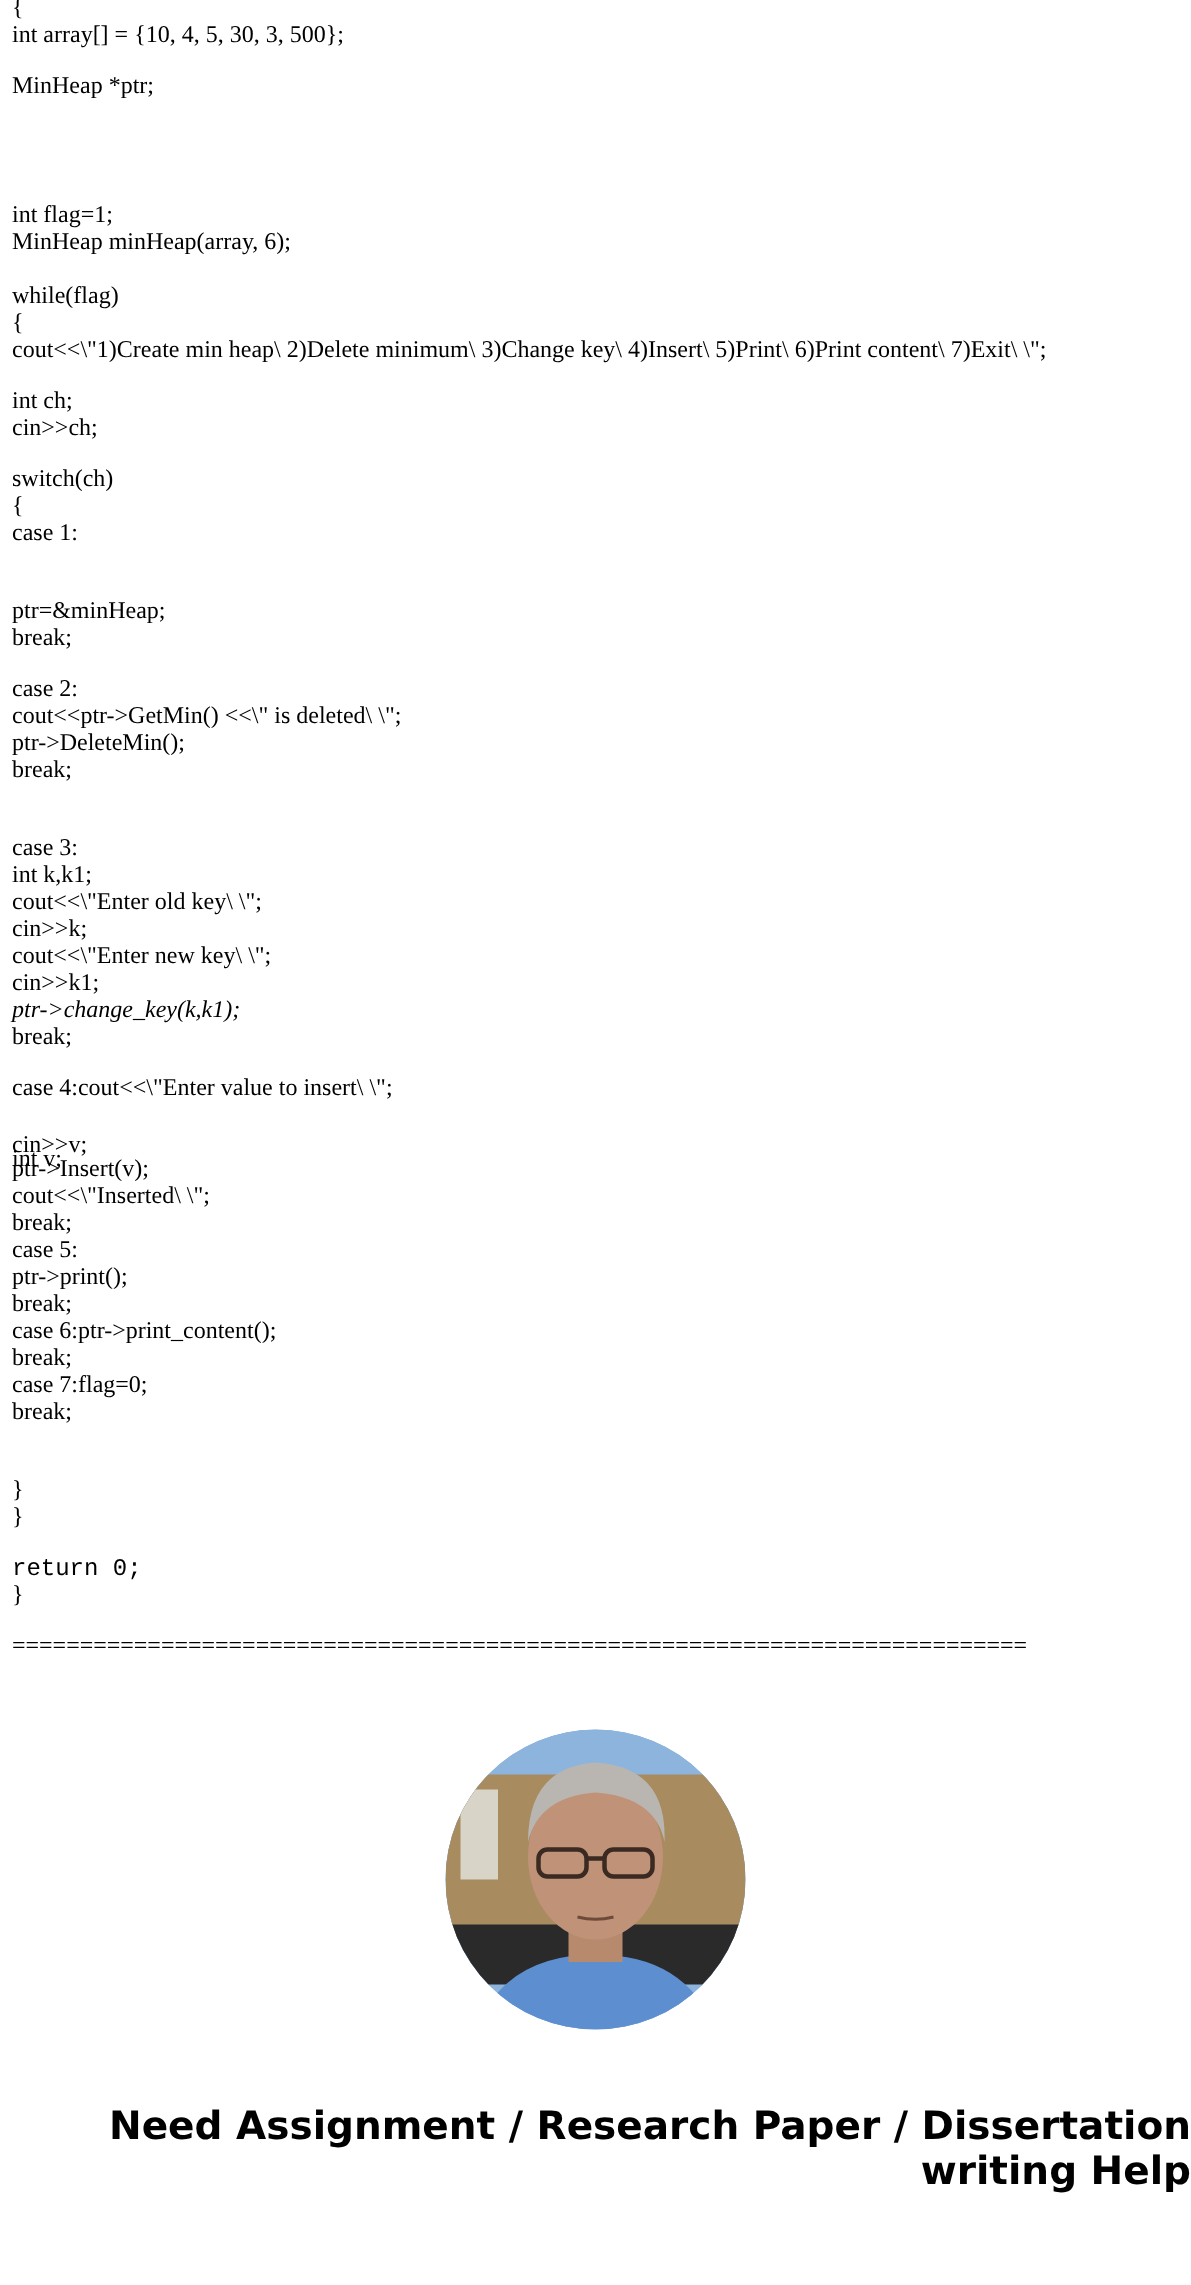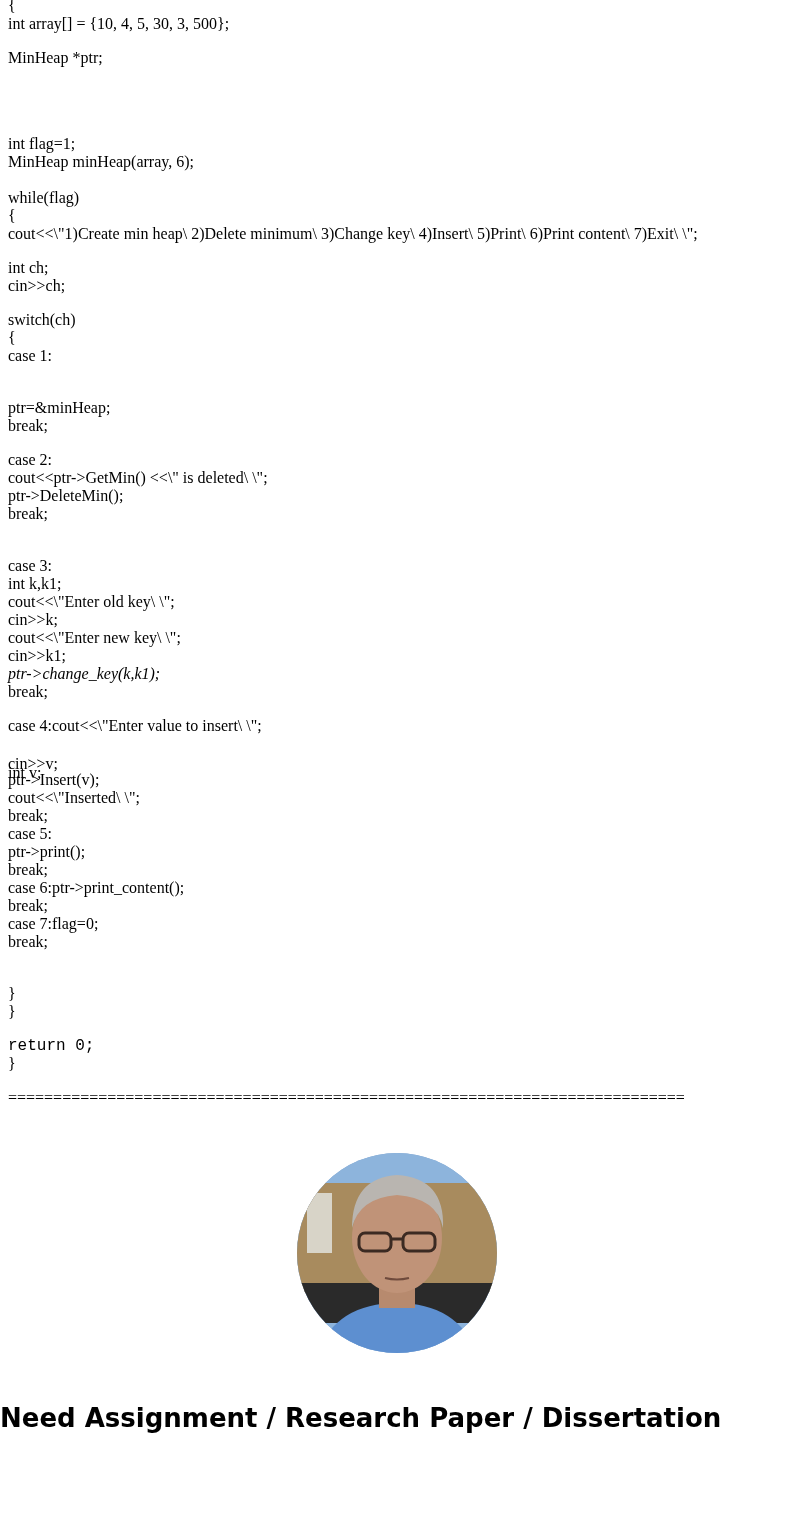--- a/index.html
+++ b/index.html
@@ -2,21 +2,21 @@
 <html><head>
 <meta charset="utf-8">
 <style>
   html, body { margin: 0; padding: 0; background: #ffffff; }
   body { width: 794px; height: 1523px; position: relative; overflow: hidden;
          font-family: "Liberation Serif", serif; font-size: 16px; color: #000; }
   .code-line { position: absolute; left: 8px; line-height: 18px; height: 18px; white-space: pre; }
   .separator { position: absolute; left: 8px; top: 1089px; line-height: 18px; white-space: pre; letter-spacing: 0px; }
   .avatar { position: absolute; left: 297px; top: 1153px; width: 200px; height: 200px; border-radius: 50%;
             overflow: hidden; background: #7fa3cf; }
-  .footer { position: absolute; left: 0; top: 1403px; width: 794px; text-align: left;
+  .footer { position: absolute; left: 0; top: 1403px; width: 794px; text-align: right;
             font-family: "DejaVu Sans", sans-serif; font-weight: bold; font-size: 26px; line-height: 30px; color: #000; }
   .footer div { white-space: nowrap; }
 </style>
 </head>
 <body>
 
 <div id="code-block">
     <div class="code-line" style="top: -3px;">{</div>
     <div class="code-line" style="top: 15px;">int array[] = {10, 4, 5, 30, 3, 500};</div>
     <div class="code-line" style="top: 49px;">MinHeap *ptr;</div>
@@ -77,13 +77,14 @@
     <path d="M55 75 Q55 25 100 22 Q148 25 146 75 Q140 45 100 42 Q62 45 55 75 Z" fill="#b9b5b0"></path>
     <rect x="62" y="80" width="32" height="18" rx="6" fill="none" stroke="#3b2a22" stroke-width="3"></rect>
     <rect x="106" y="80" width="32" height="18" rx="6" fill="none" stroke="#3b2a22" stroke-width="3"></rect>
     <line x1="94" y1="86" x2="106" y2="86" stroke="#3b2a22" stroke-width="3"></line>
     <path d="M88 125 Q100 128 112 125" stroke="#6e4a3c" stroke-width="2" fill="none"></path>
   </svg>
 </div>
 
 <div class="footer">
   <div>Need Assignment / Research Paper / Dissertation</div>
+  <div>writing Help</div>
 </div>
 
 </body></html>

